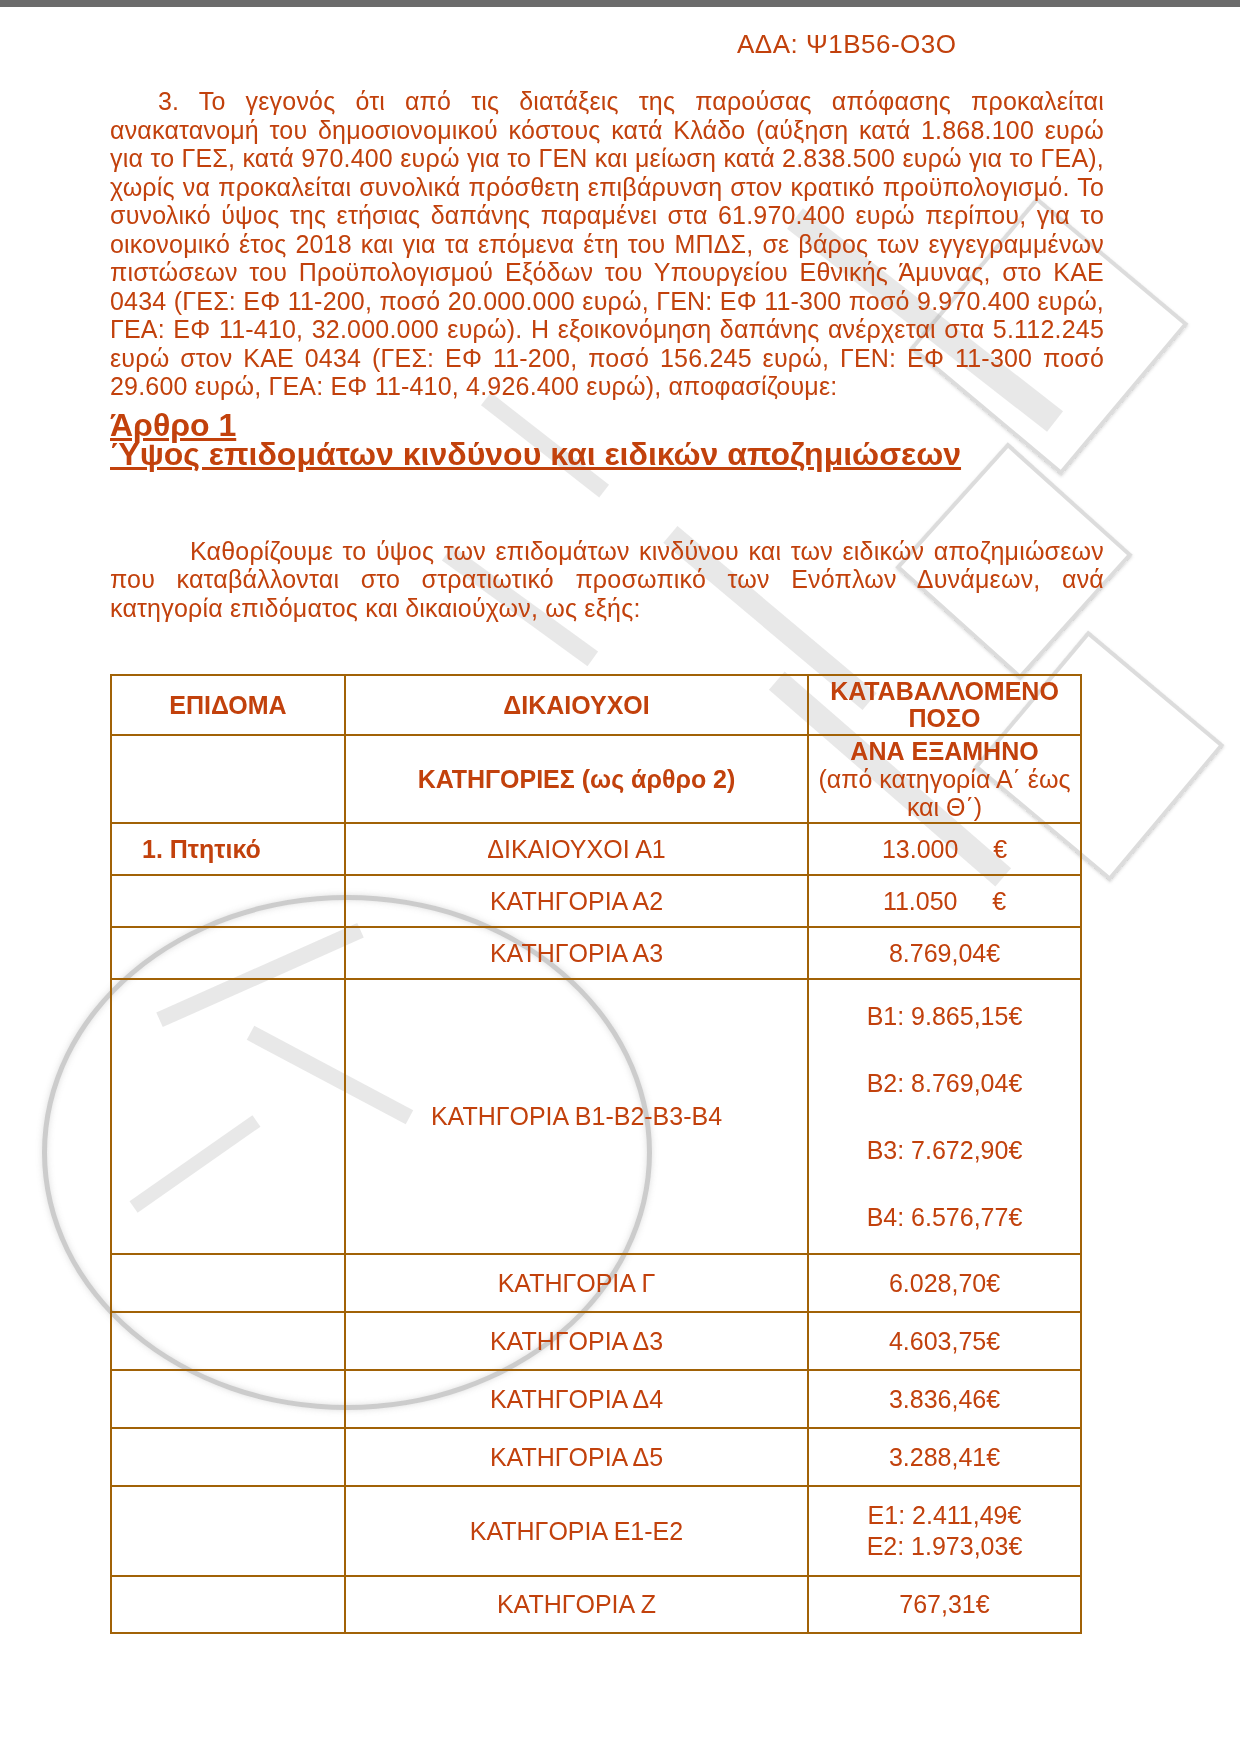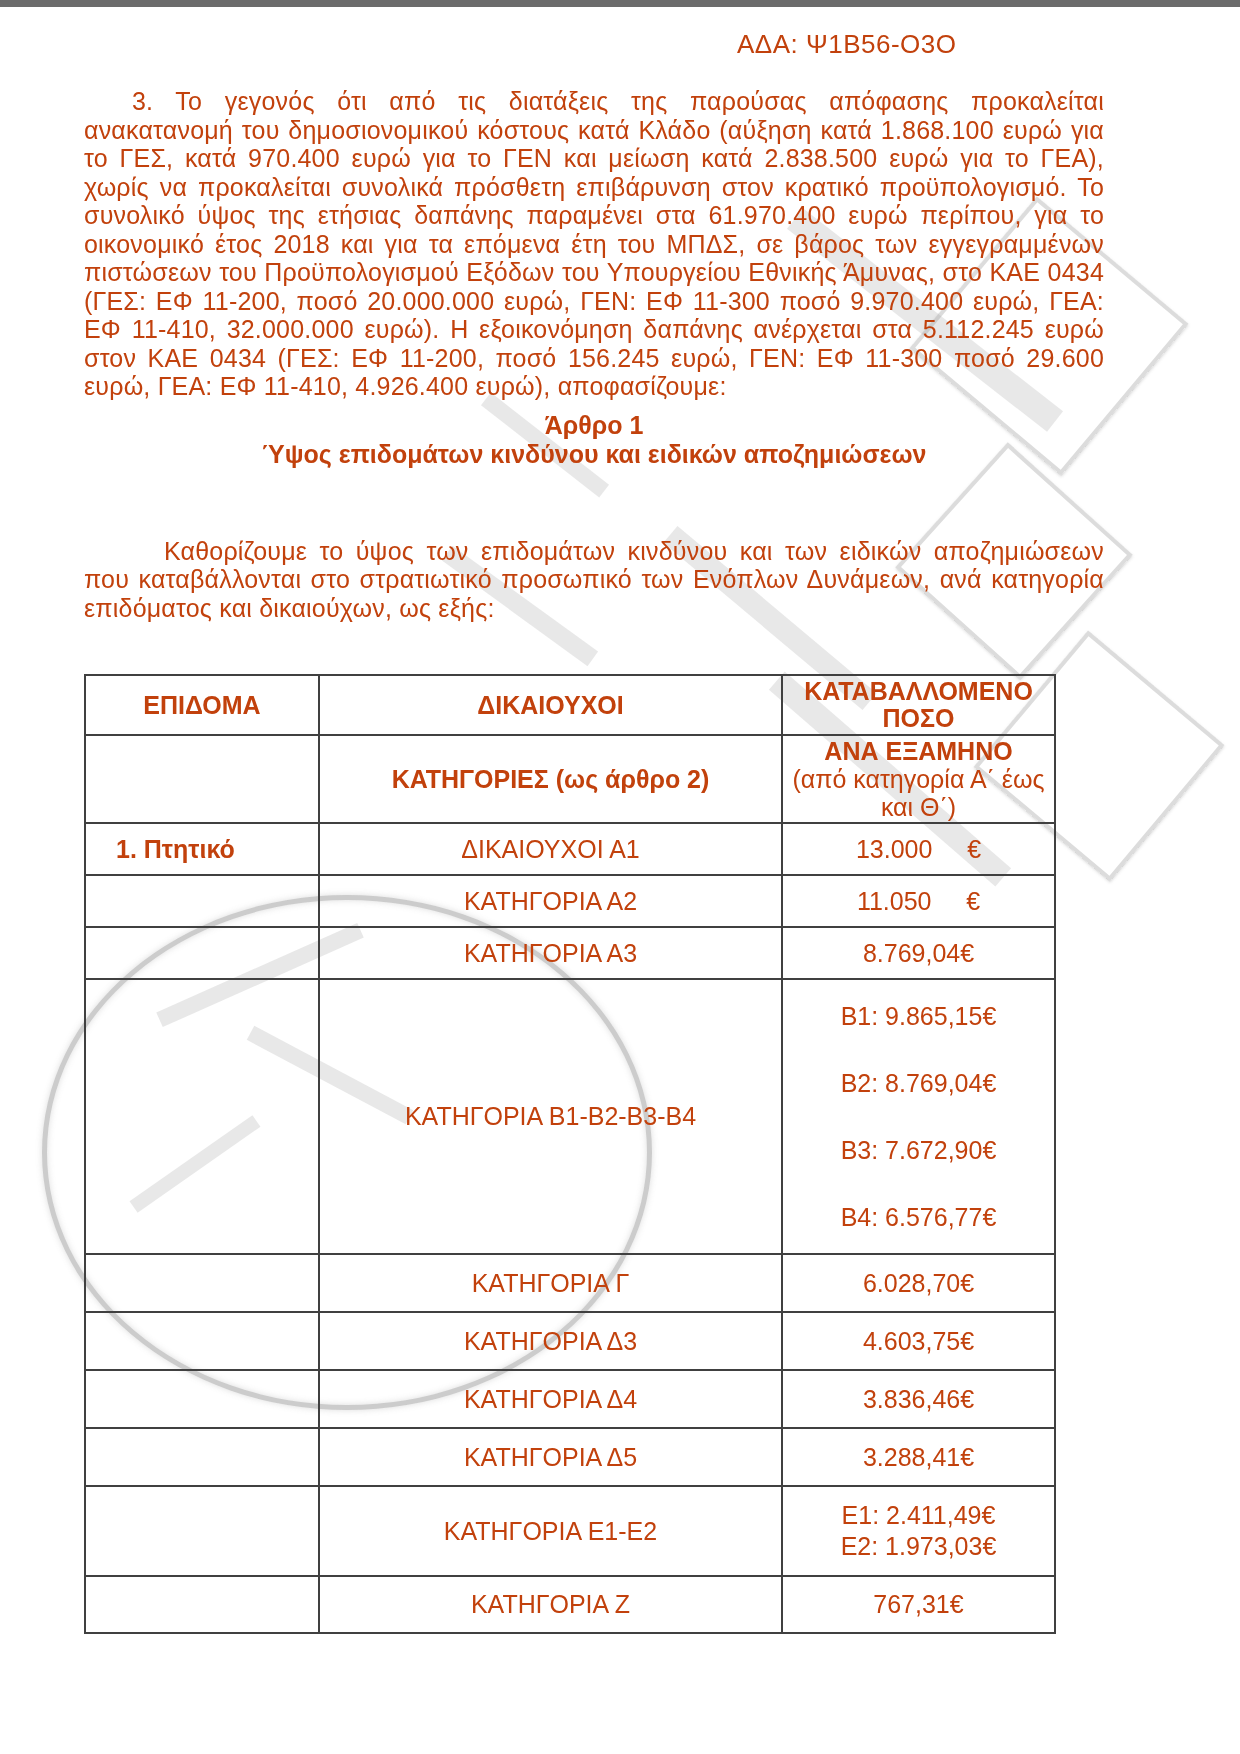--- a/index.html
+++ b/index.html
@@ -5,41 +5,41 @@
   html,body{margin:0;padding:0;background:#6b6b6b;}
   .page{
     position:relative;
     width:1240px;height:1754px;
     margin:7px auto;
     background:#ffffff;
     font-family:"Liberation Sans", sans-serif;
     color:#c2410c;
     overflow:hidden;
   }
-  .content{position:relative;z-index:1;padding:80px 136px 0 84px;}
+  .content{position:relative;z-index:1;padding:80px 136px 0 110px;}
   .ada{
     position:absolute;top:22px;left:737px;
     font-size:26px;letter-spacing:.5px;white-space:nowrap;
   }
   .par{
     margin:0;font-size:25px;line-height:28.5px;
     text-align:justify;letter-spacing:.2px;
   }
   .par-main{text-indent:48px;}
   .par-intro{margin-top:68px;text-indent:80px;}
-  .article-head{margin-top:10px;text-align:center;font-weight:bold;font-size:25px;line-height:29px;}
+  .article-head{margin-top:10px;font-weight:bold;font-size:32px;line-height:29px;text-decoration:underline;}
   table.allow{
     margin-top:52px;
     border-collapse:collapse;
     width:970px;
     table-layout:fixed;
     font-size:25px;
   }
   table.allow td{
-    border:2px solid #404040;
+    border:2px solid #a16207;
     vertical-align:middle;
     text-align:center;
     padding:0 4px;
     box-sizing:border-box;
     overflow:hidden;
   }
   .c1{width:234px;}
   .c2{width:463px;}
   .c3{width:273px;}
   .r-hdr td{height:60px;font-weight:bold;line-height:27px;}

